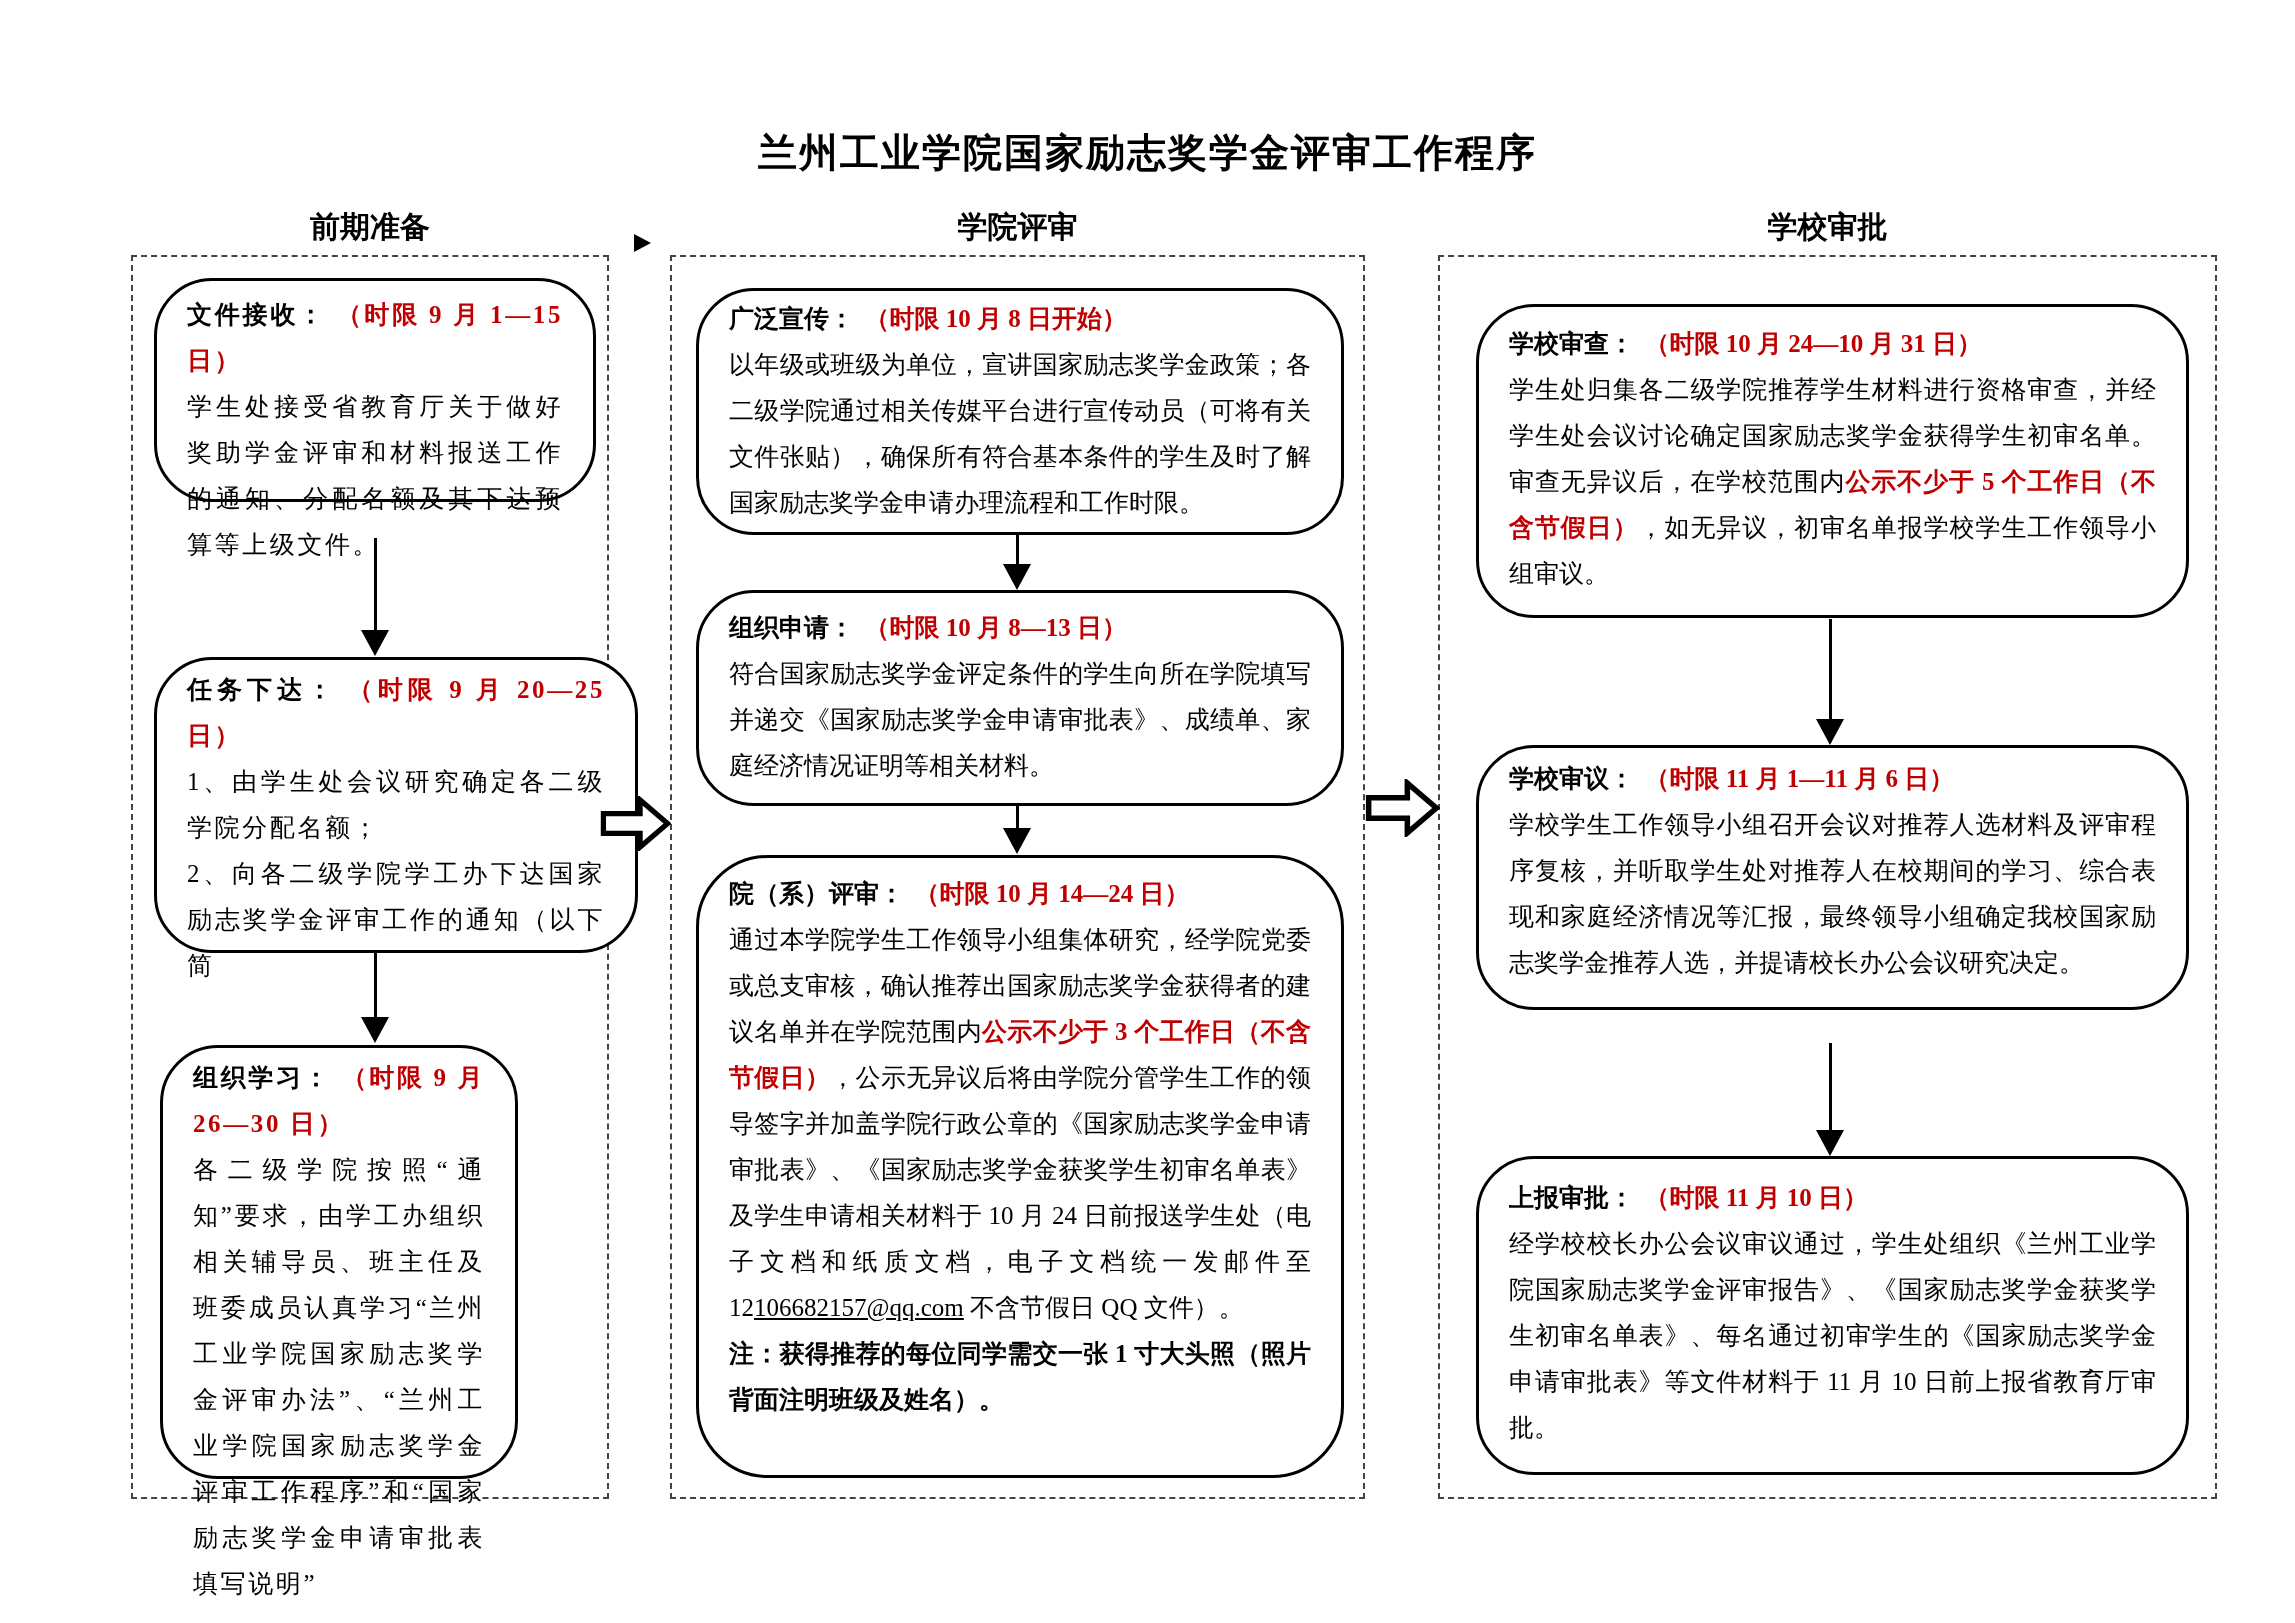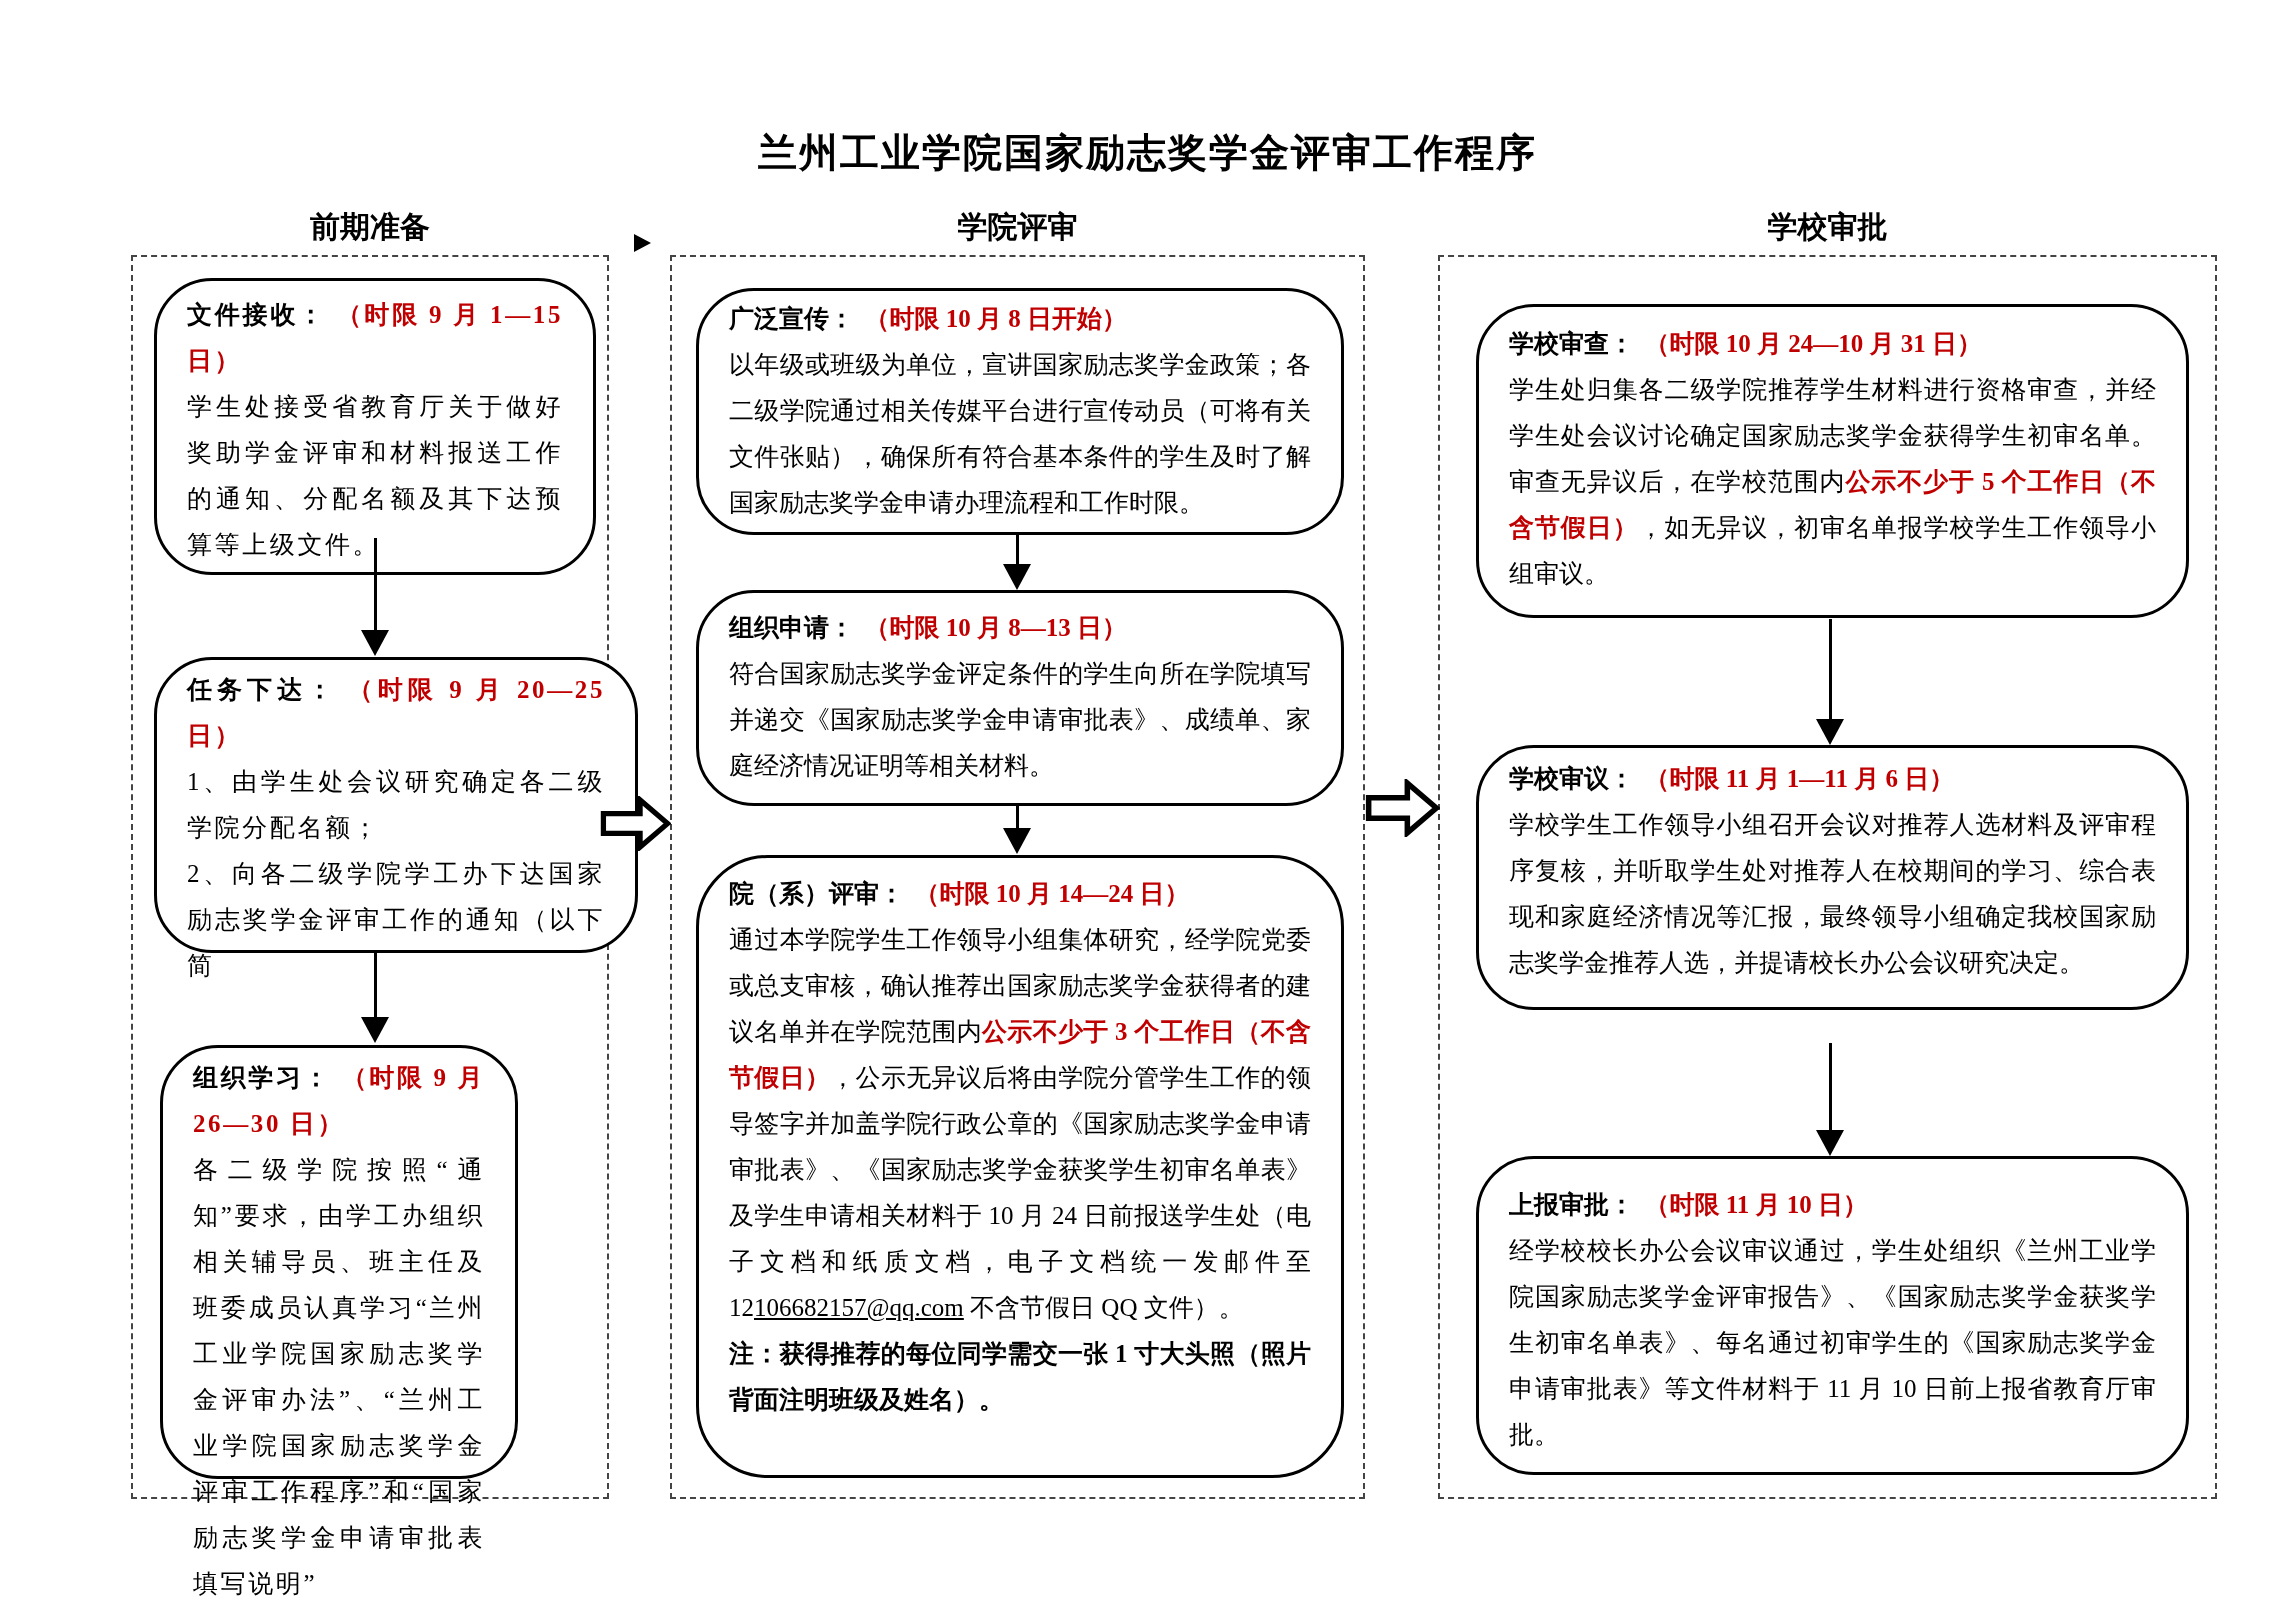--- a/index.html
+++ b/index.html
@@ -27,31 +27,31 @@
   .fbox .inner{padding:0 30px;}
   .bh{font-weight:bold;}
   .bt{color:#C00000;font-weight:bold;margin-left:10.5px;}
   .bb{display:block;white-space:pre-wrap;}
   .seg-n{}
   .seg-r{color:#C00000;font-weight:bold;}
   .seg-b{font-weight:bold;}
   .seg-u{text-decoration:underline;}
   .ls1 .inner{letter-spacing:2.6px;}
 
-  #b11{left:154px;top:278px;width:442px;height:297px;}  #b11 .inner{padding-top:10.5px;}
+  #b11{left:154px;top:278px;width:442px;height:224px;}  #b11 .inner{padding-top:10.5px;}
   #b12{left:154px;top:657px;width:484px;height:296px;} #b12 .inner{padding-top:7.2px;}
   #b13{left:160px;top:1045px;width:358px;height:434px;} #b13 .inner{padding-top:7.2px;}
 
   #b21{left:696px;top:288px;width:648px;height:247px;} #b21 .inner{padding-top:5.2px;}
   #b22{left:696px;top:590px;width:648px;height:216px;} #b22 .inner{padding-top:11.8px;}
   #b23{left:696px;top:855px;width:648px;height:623px;border-radius:72px;} #b23 .inner{padding-top:13px;}
 
   #b31{left:1476px;top:304px;width:713px;height:314px;} #b31 .inner{padding-top:14.4px;}
   #b32{left:1476px;top:745px;width:713px;height:265px;} #b32 .inner{padding-top:7.9px;}
-  #b33{left:1476px;top:1156px;width:713px;height:319px;} #b33 .inner{padding-top:23px;}
+  #b33{left:1476px;top:1156px;width:713px;height:319px;} #b33 .inner{padding-top:16px;}
 
   .varrow{position:absolute;width:29px;}
   .vline{margin:0 auto;width:3.9px;background:#000;}
   .vhead{width:0;height:0;border-left:14.4px solid transparent;border-right:14.4px solid transparent;
          border-top:26px solid #000;}
   #a11{left:361px;top:538px;}  #a11 .vline{height:92px;}
   #a12{left:361px;top:952px;} #a12 .vline{height:65px;}
   #a21{left:1003px;top:535px;} #a21 .vline{height:29px;}
   #a22{left:1003px;top:806px;} #a22 .vline{height:22px;}
   #a31{left:1816px;top:619px;} #a31 .vline{height:100px;}

